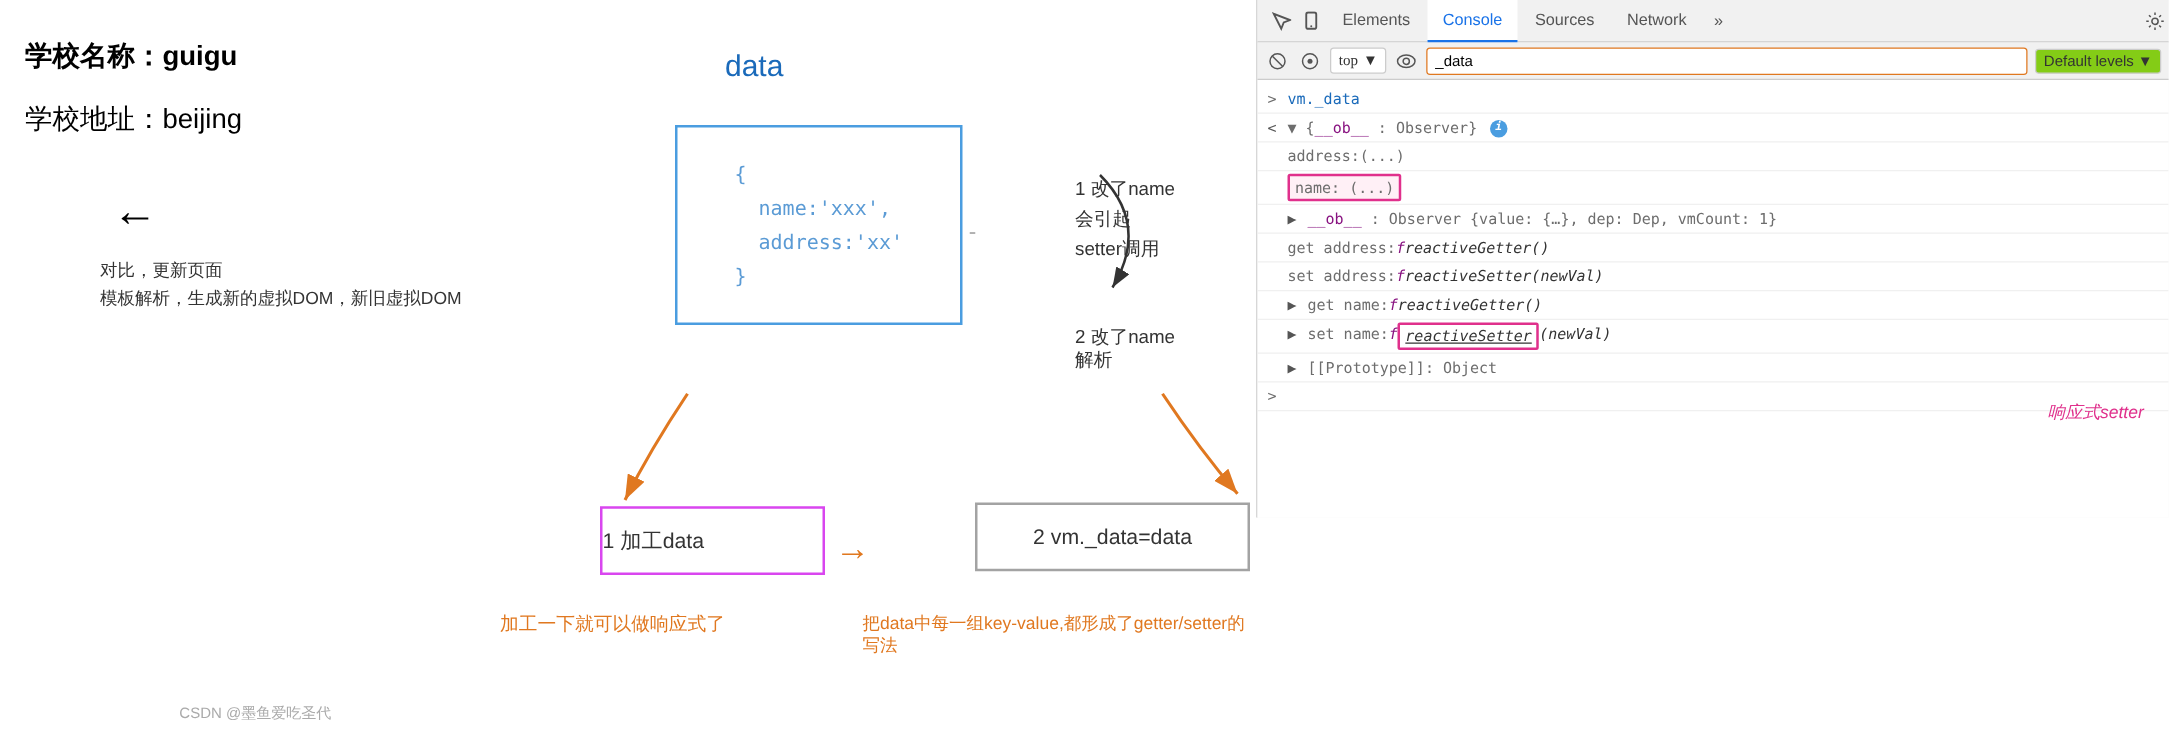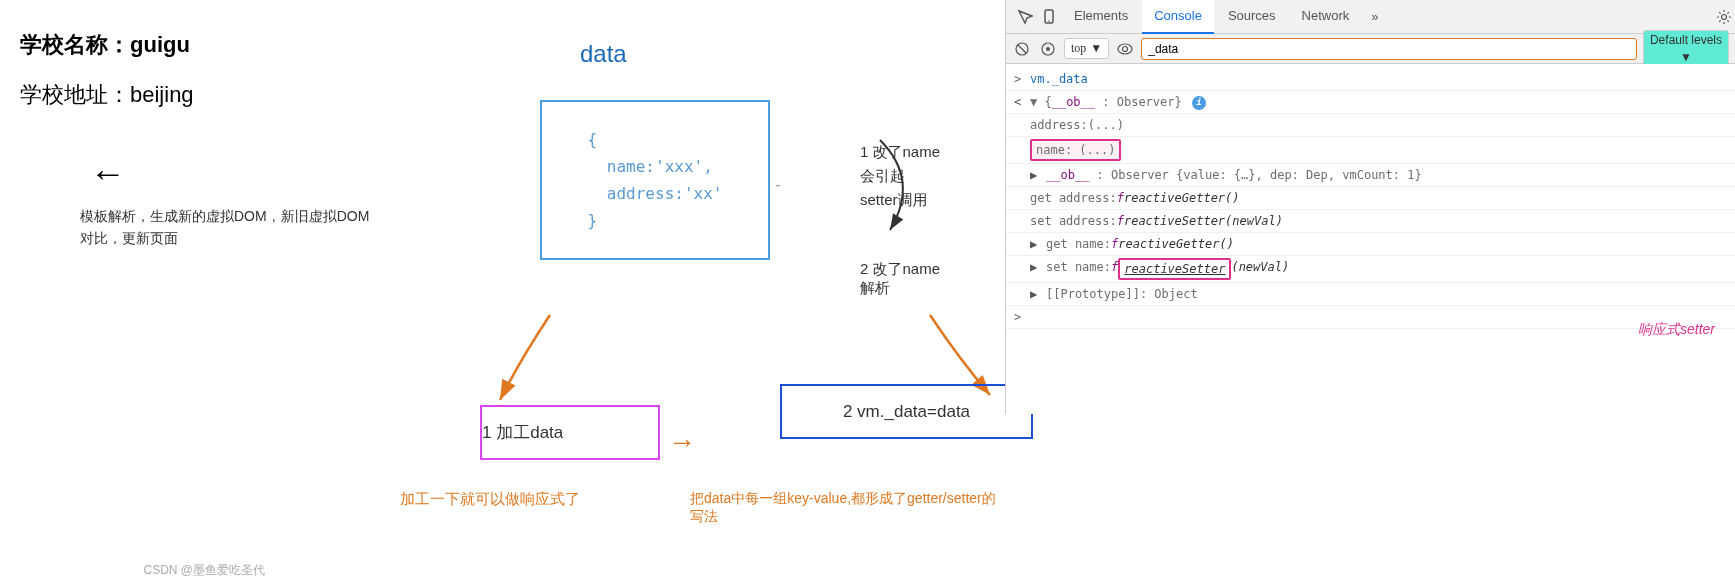--- a/index.html
+++ b/index.html
@@ -117,25 +117,25 @@
       border: 2px solid #d946ef;
       display: flex;
       align-items: center;
       justify-content: flex-start;
       font-size: 17px;
       color: #333;
     }
 
     .box-vm-data {
       position: absolute;
-      top: 384px;
+      top: 402px;
       left: 780px;
-      width: 253px;
+      width: 220px;
       height: 55px;
-      border: 2px solid #1d4ed8;
+      border: 2px solid #a3a3a3;
       display: flex;
       align-items: center;
       justify-content: center;
       font-size: 17px;
       color: #333;
     }
 
     
     .arrow-right-bottom {
       position: absolute;
@@ -263,31 +263,30 @@
       flex: 1;
       height: 22px;
       border: 1px solid #ccc;
       border-radius: 3px;
       padding: 0 6px;
       font-size: 12px;
       background: #fff;
     }
     .toolbar-levels {
       display: flex;
-      align-items: center;
-      background: #5eead4;
+      align-items: flex-end;
+      background: #84cc16;
       border: 1px solid #ccc;
       border-radius: 3px;
       padding: 2px 6px;
       font-size: 12px;
       color: #333;
       cursor: pointer;
       gap: 3px;
       white-space: nowrap;
-      flex-direction: column;
     }
 
     
     .devtools-content {
       flex: 1;
       overflow-y: auto;
       background: #fff;
       font-family: monospace;
       font-size: 12px;
       padding: 4px 0;
@@ -378,22 +377,22 @@
   name:'xxx',
   address:'xx'
 }</pre>
   </div>
 
   <div class="dash">-</div>
 
   <div style="position:absolute; top:148px; left:90px; font-size:36px; color:#000; font-weight:bold;">←</div>
 
   <div class="template-text">
+    <div>对比，更新页面</div>
     <div>模板解析，生成新的虚拟DOM，新旧虚拟DOM</div>
-    <div>对比，更新页面</div>
   </div>
 
   <div class="annotation-name">
     <div>1 改了name</div>
     <div>会引起</div>
     <div>setter调用</div>
   </div>
 
   <div class="annotation-name2">
     <div>2 改了name</div>

